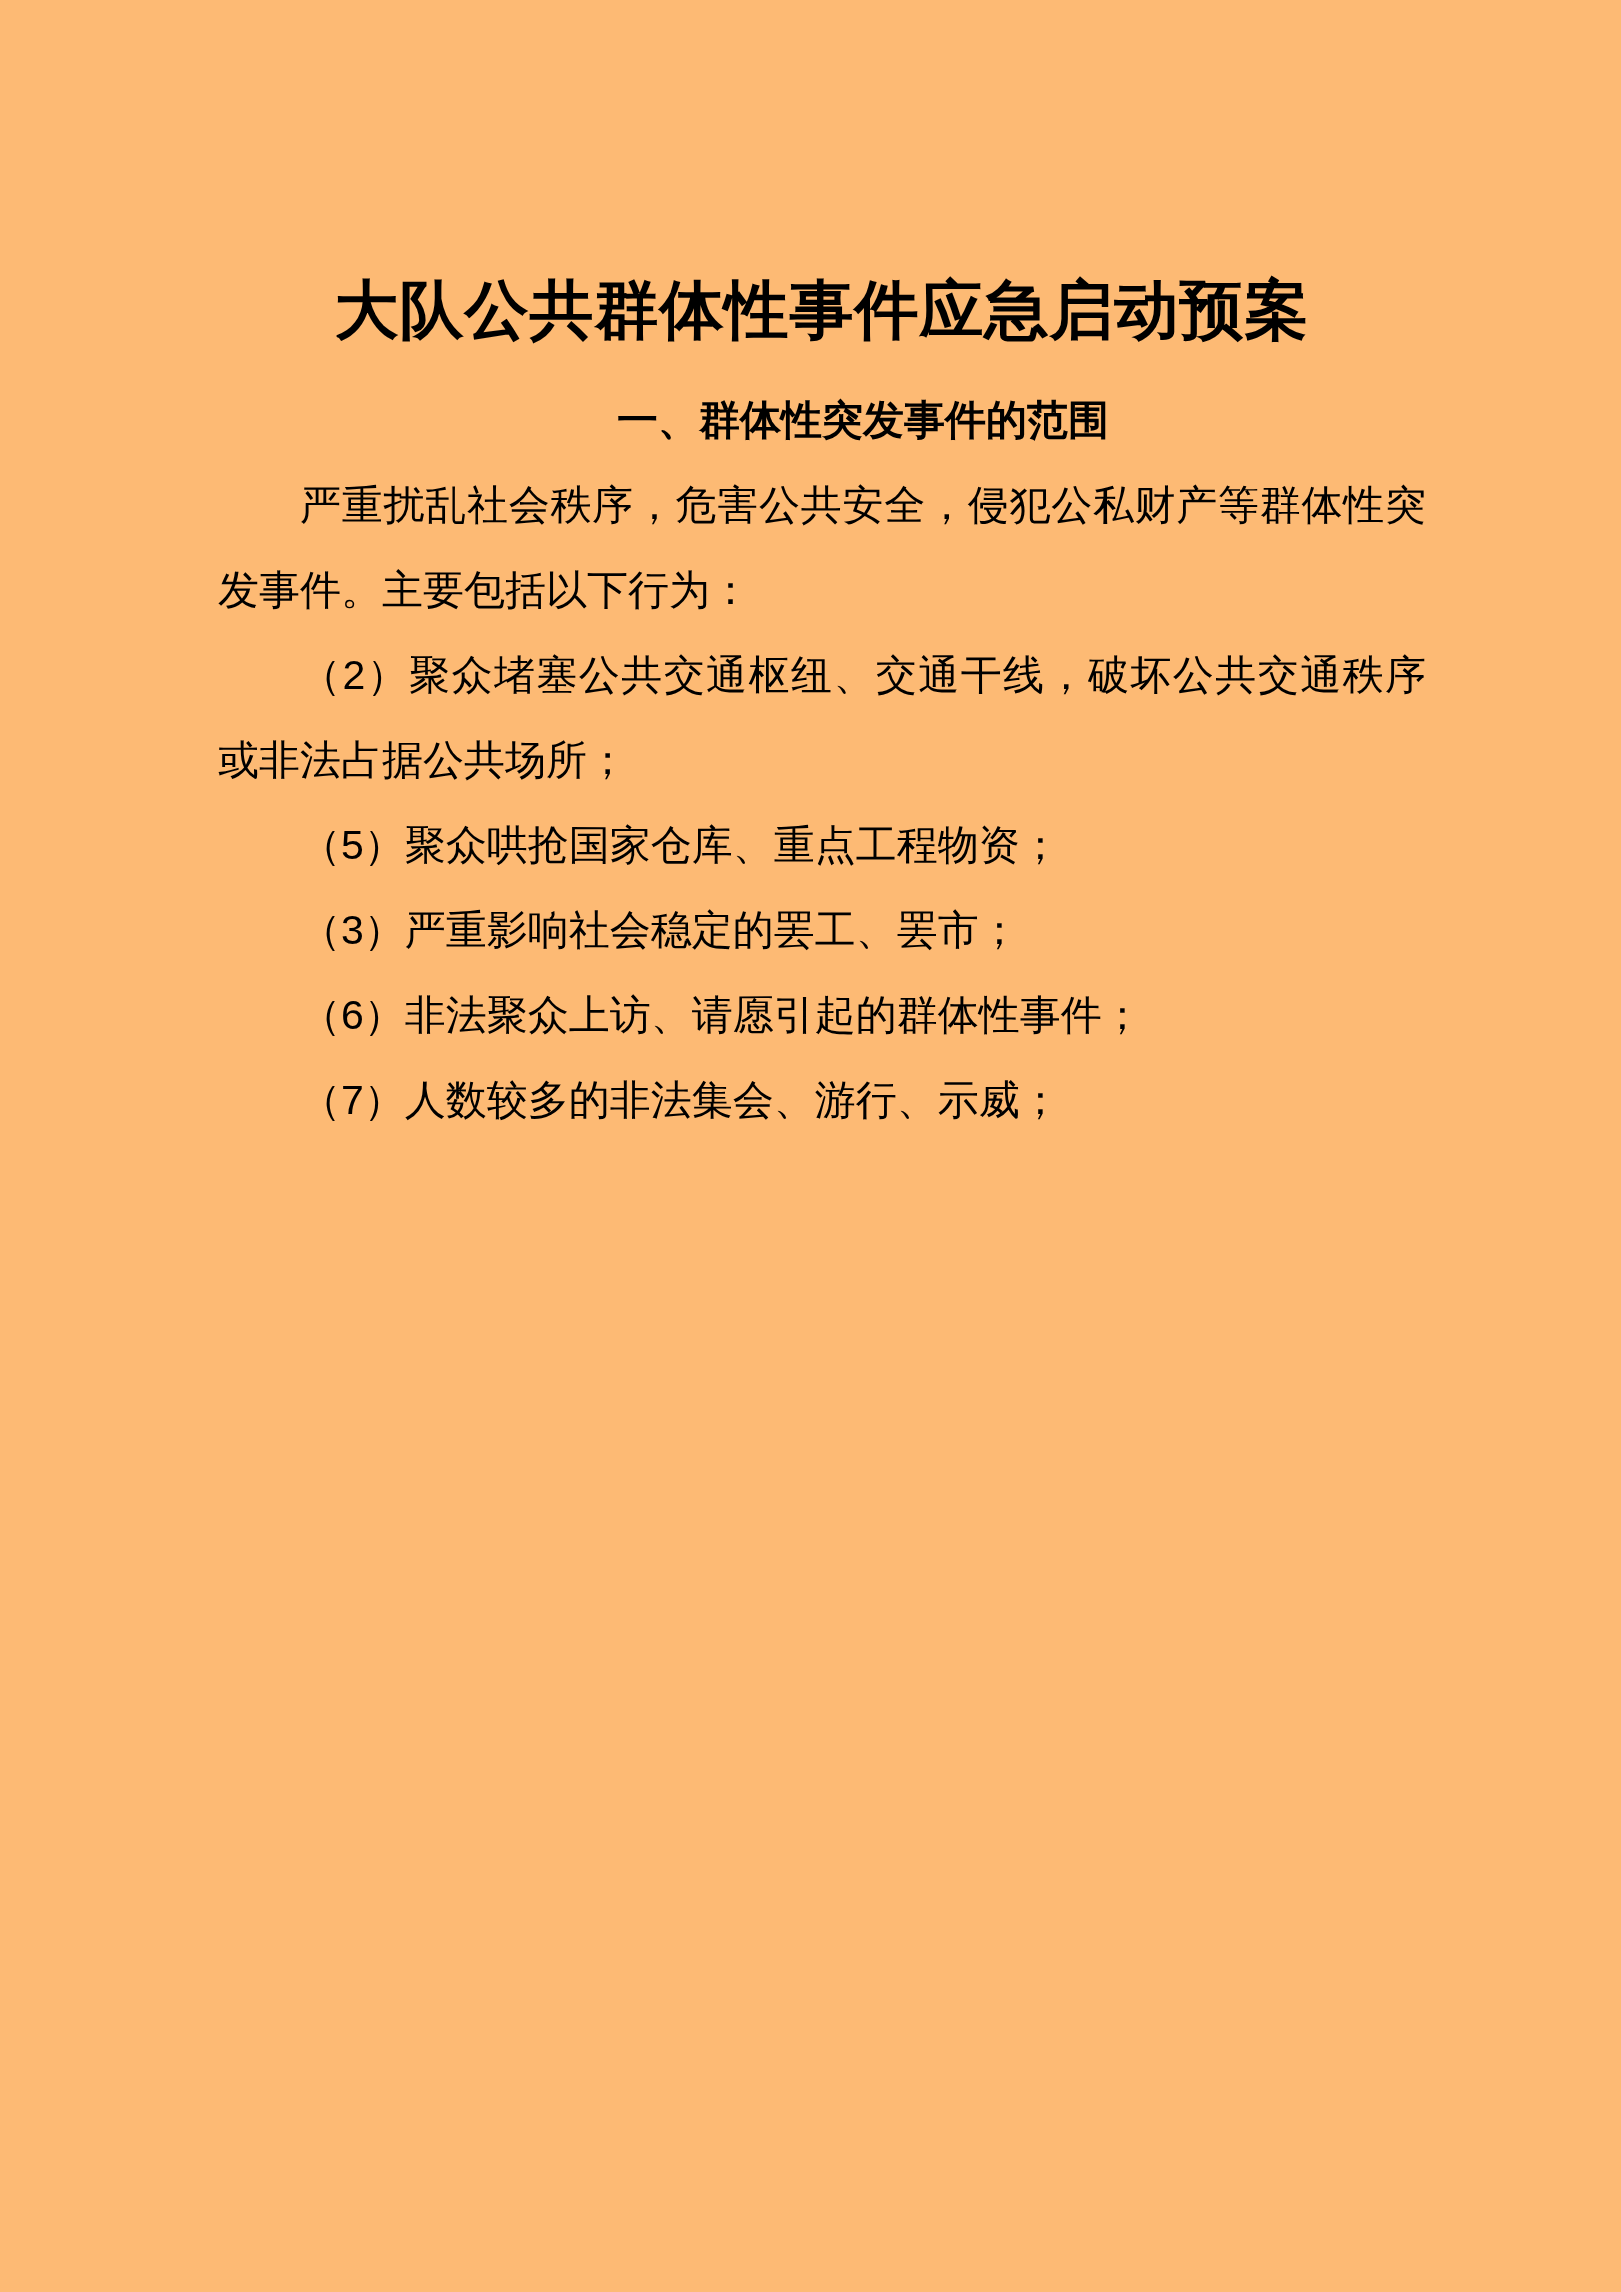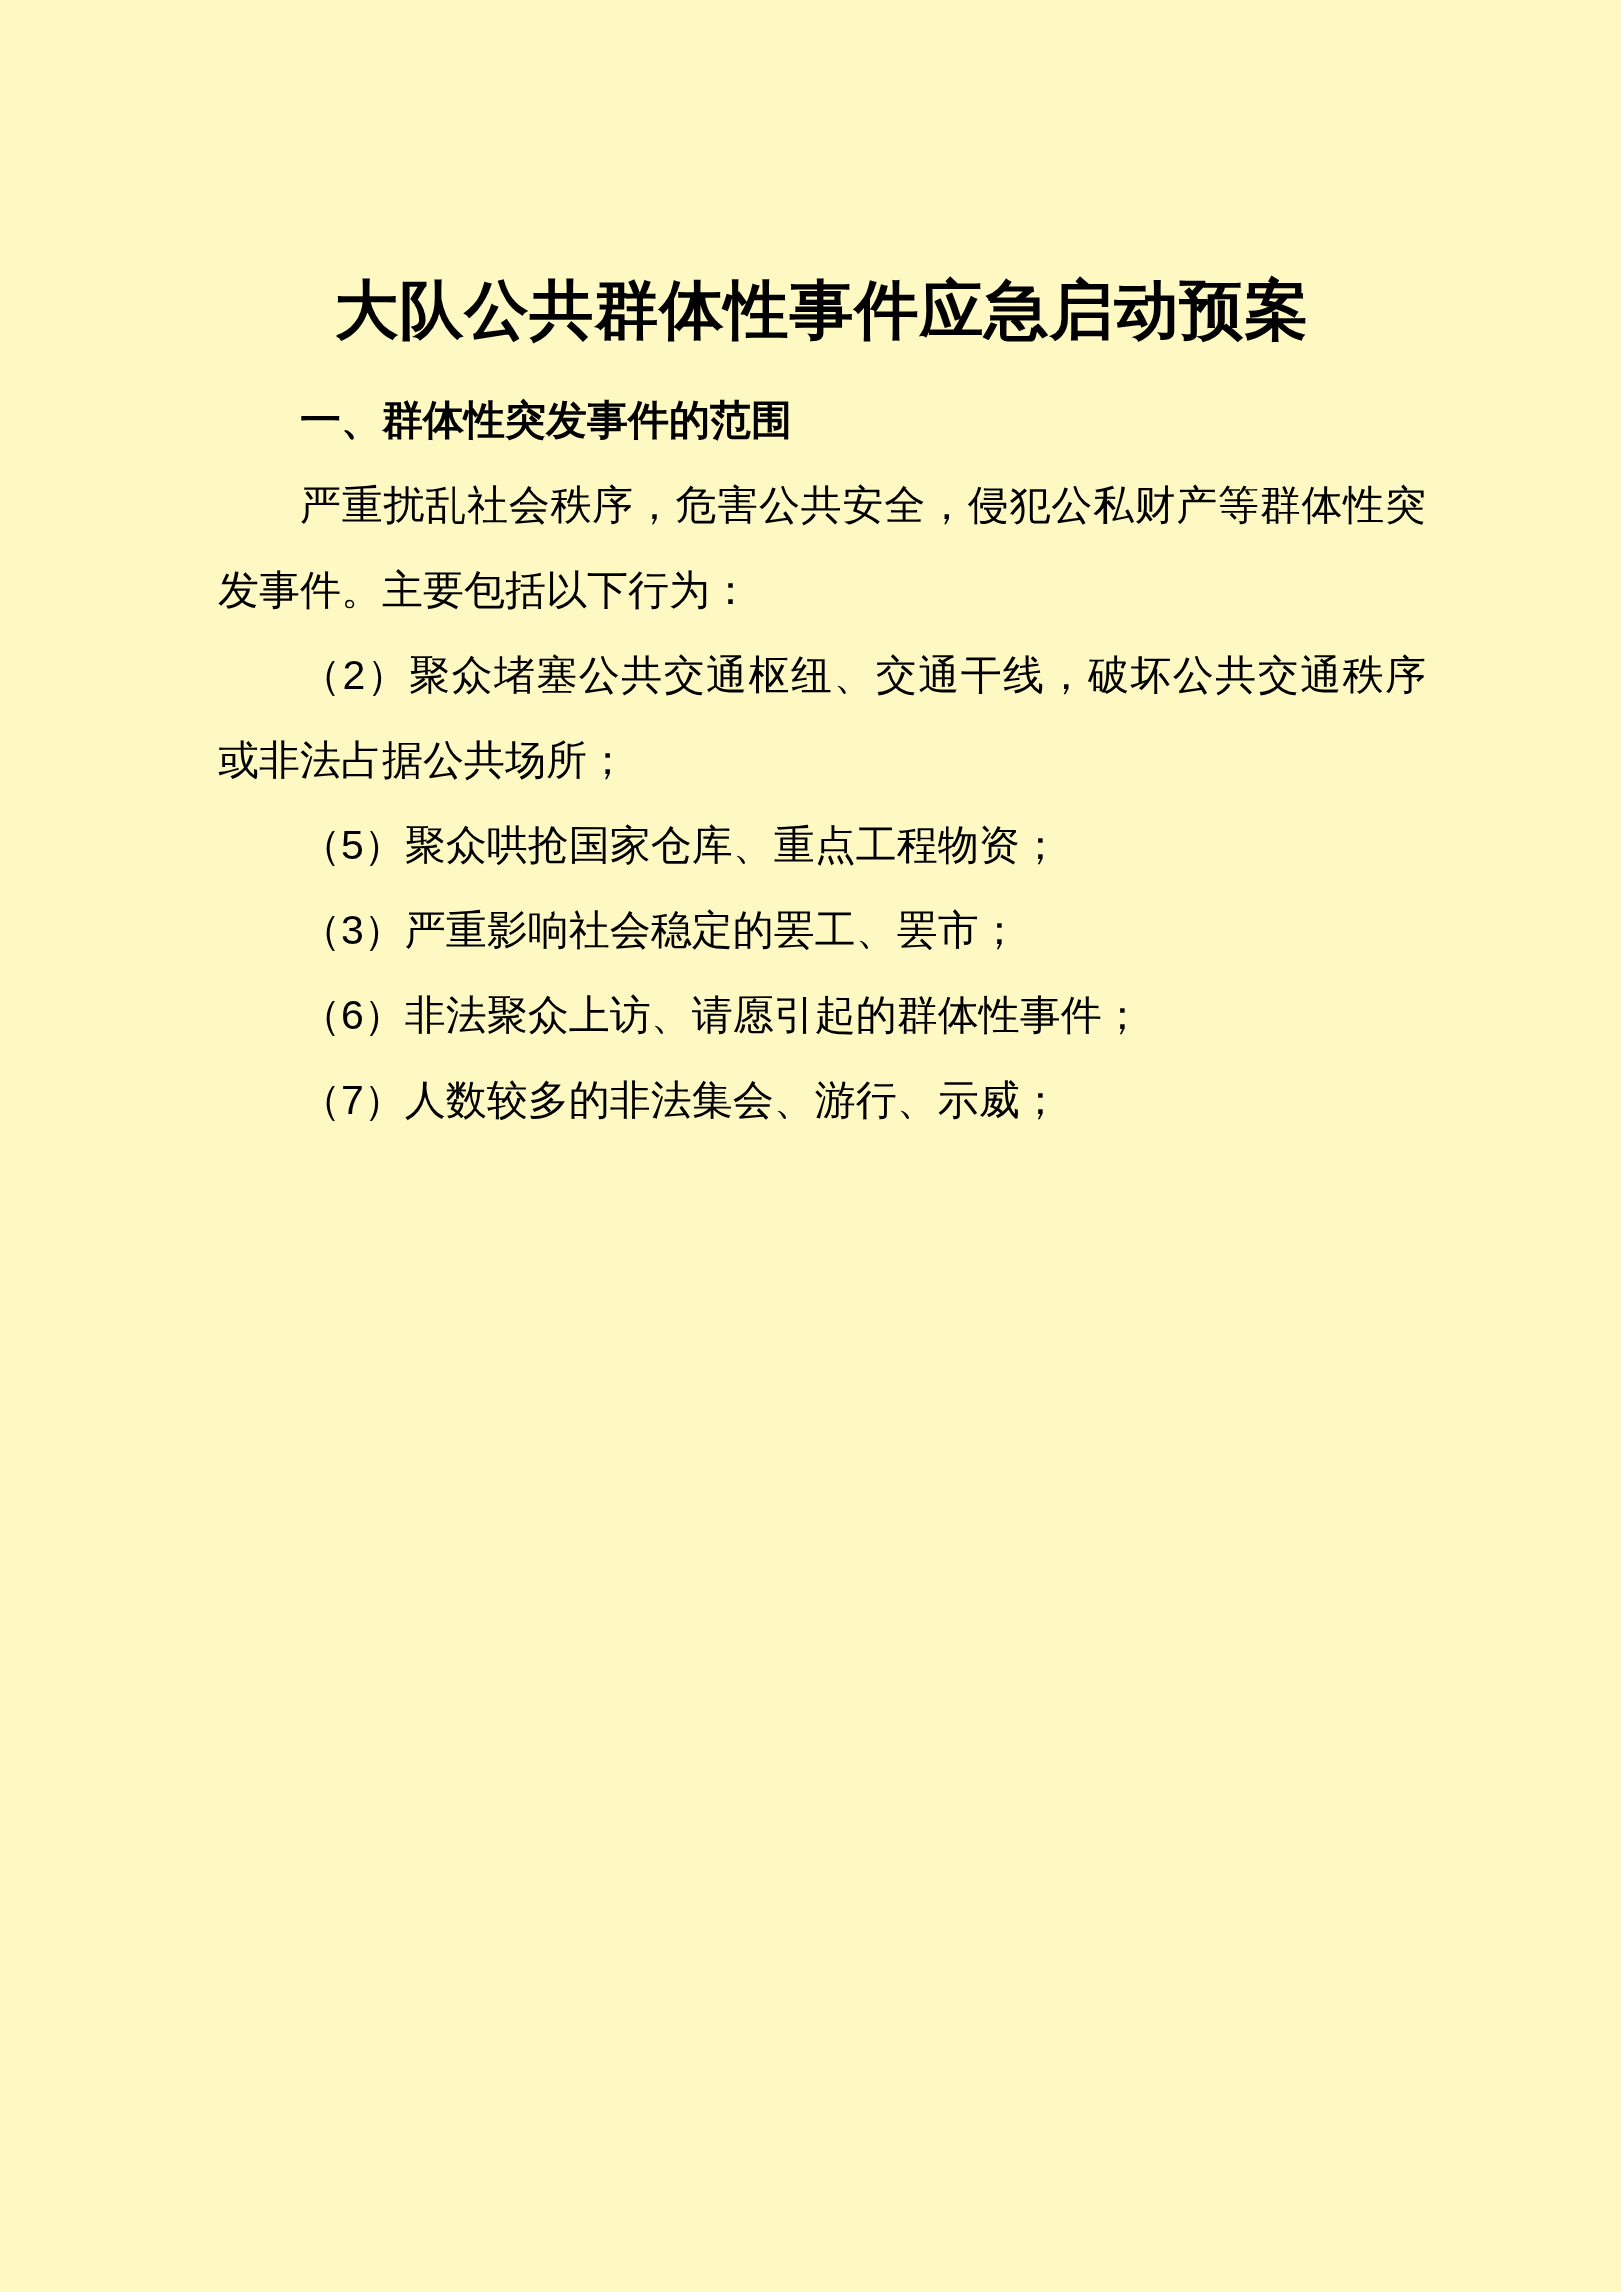--- a/index.html
+++ b/index.html
@@ -4,21 +4,21 @@
 <style>
   html, body {
     margin: 0;
     padding: 0;
     background: #ffffff;
   }
   .page {
     position: relative;
     width: 1621px;
     height: 2293px;
-    background: #fef9c3;
+    background: #fdba74;
     box-sizing: border-box;
     padding: 0 195px 0 218px;
     overflow: hidden;
     color: #000000;
     font-family: "Liberation Sans", sans-serif;
   }
   .doc-title {
     margin: 257px 0 13.7px 0;
     font-family: "Liberation Serif", serif;
     font-weight: 700;
@@ -33,21 +33,21 @@
     margin: 0;
     font-size: 41px;
     line-height: 85px;
     text-align: justify;
     text-indent: 2em;
     color: #000000;
     word-break: break-all;
   }
   .para.heading {
     font-weight: 700;
-    text-align: left;
+    text-align: center;
   }
   .para.list-item {
     
   }
 </style>
 </head>
 <body>
 
 <div class="page">
   <h1 class="doc-title">大队公共群体性事件应急启动预案</h1>

